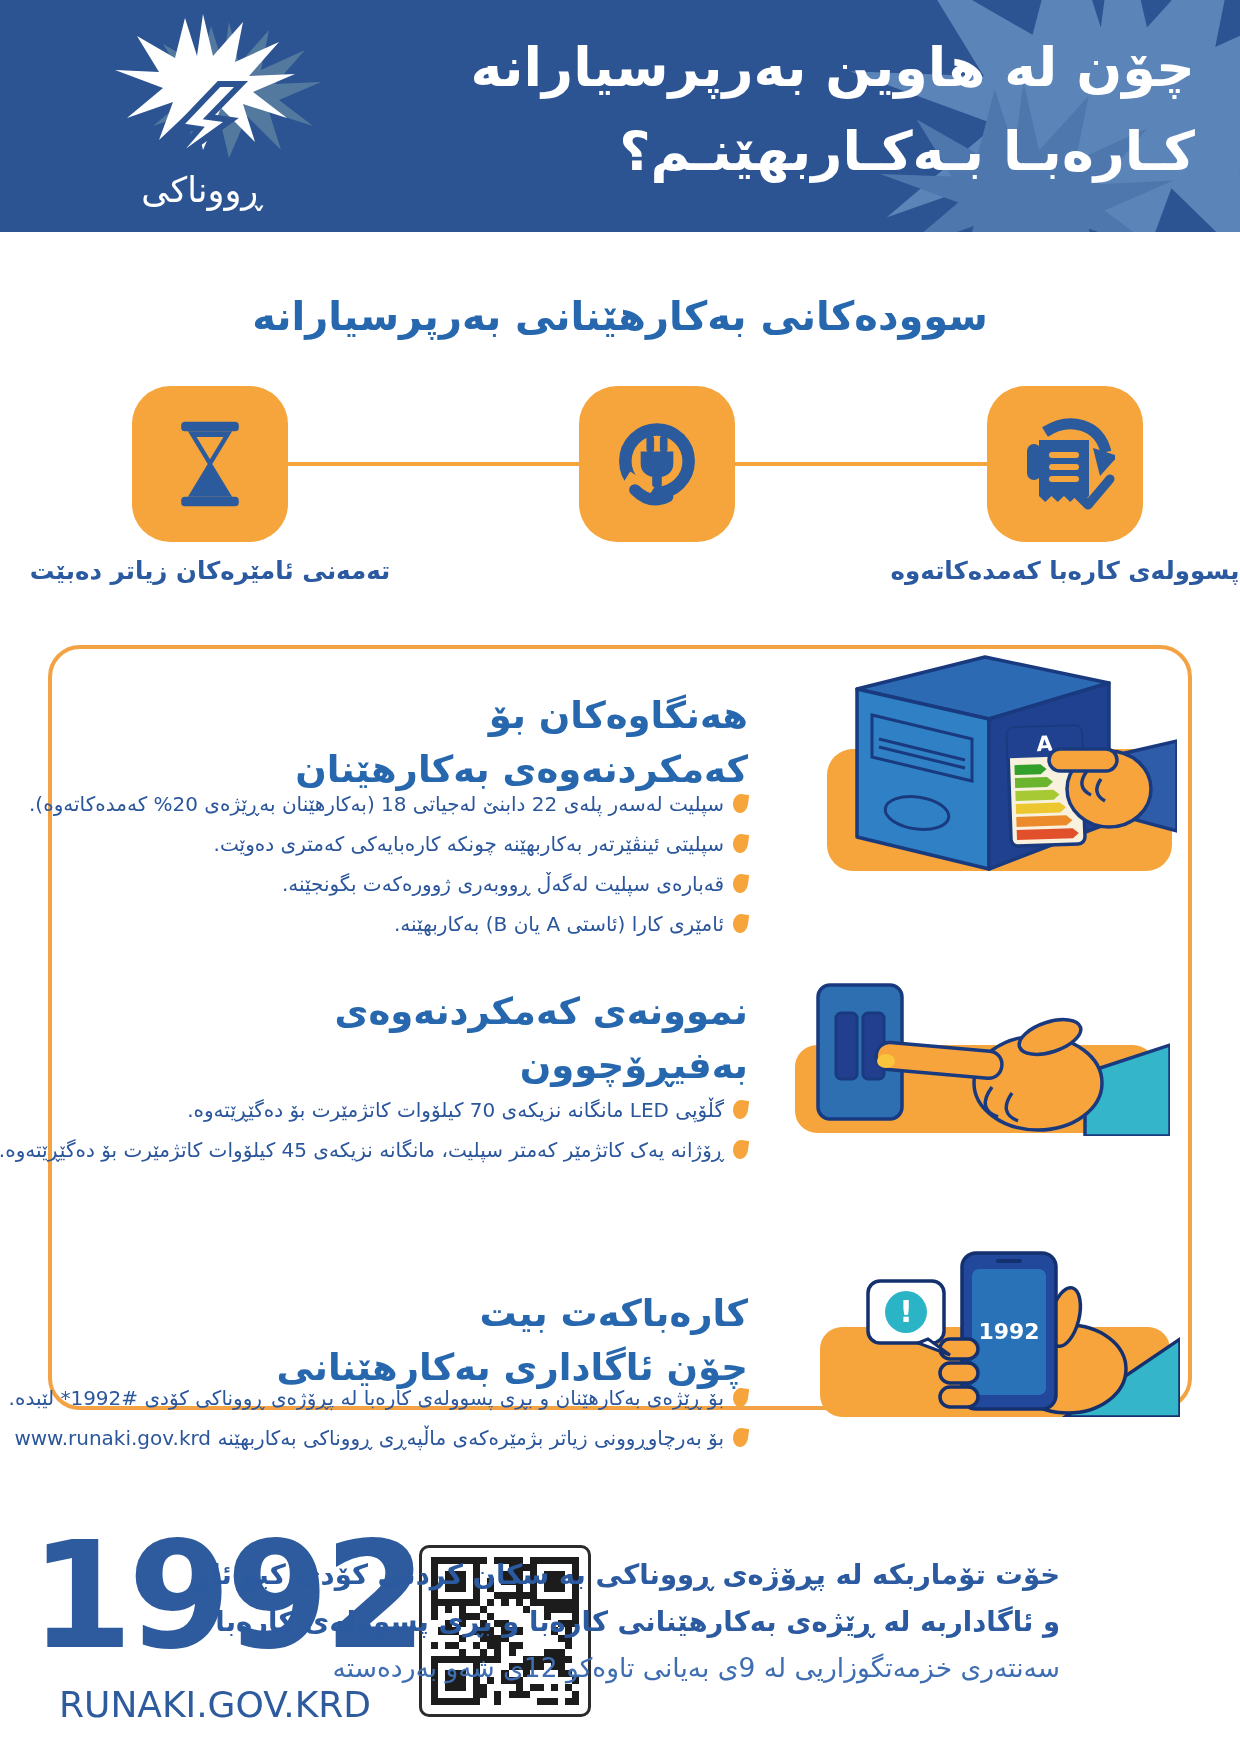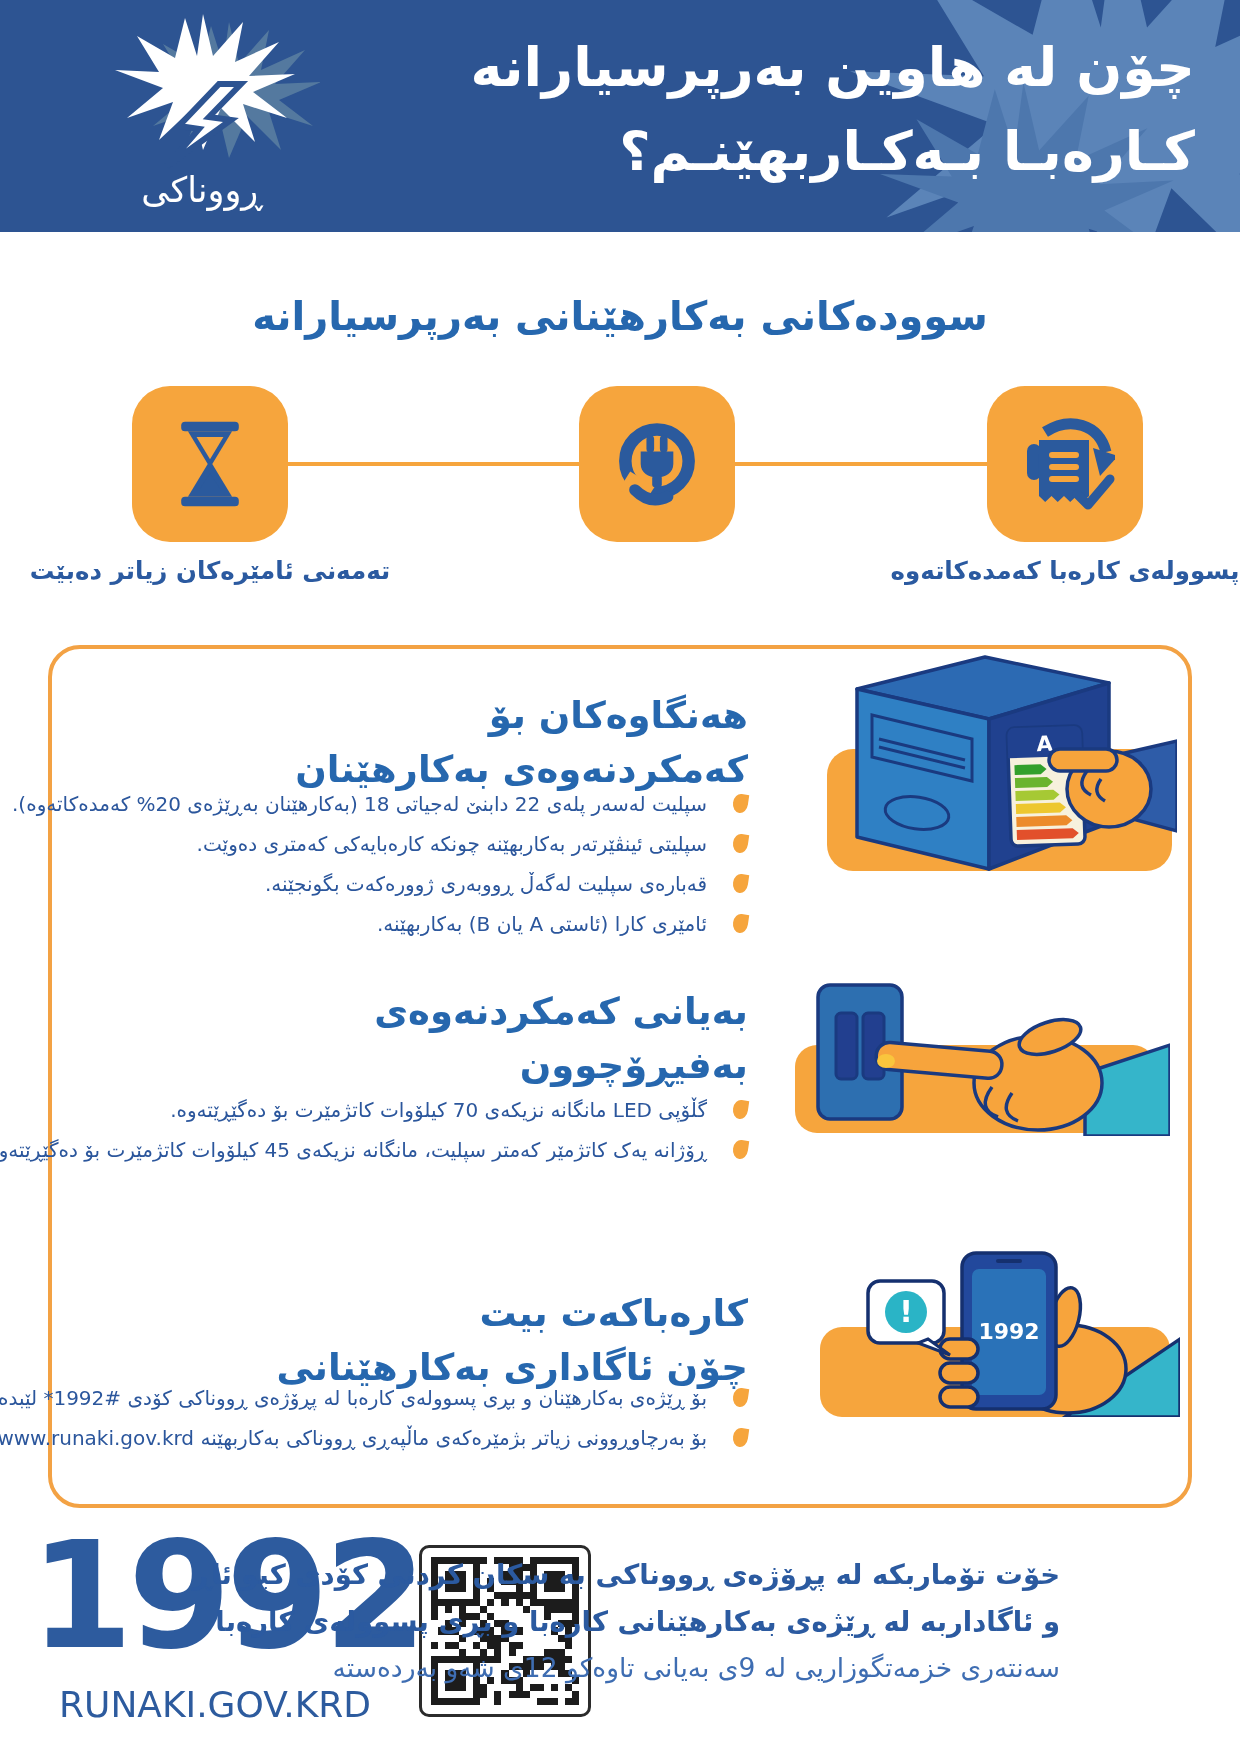--- a/index.html
+++ b/index.html
@@ -19,26 +19,26 @@
                   color:#2667ae;font-size:40px;font-weight:bold;}
   .benefits-line{position:absolute;left:205px;top:462px;width:858px;height:4px;background:#f6a53d;}
   .benefit-box{position:absolute;top:386px;width:156px;height:156px;background:#f6a53d;border-radius:38px;
                display:flex;align-items:center;justify-content:center;}
   .benefit-box.b1{left:132px}.benefit-box.b2{left:579px}.benefit-box.b3{left:987px}
   .benefit-label{position:absolute;top:556px;width:370px;text-align:center;direction:rtl;
                  color:#2b5aa0;font-size:24.5px;font-weight:bold;}
   .benefit-label.l1{left:25px}.benefit-label.l2{left:472px}.benefit-label.l3{left:880px}
 
   
-  .card{position:absolute;left:48px;top:645px;width:1144px;height:863px;box-sizing:border-box;
+  .card{position:absolute;left:48px;top:645px;width:1144px;height:765px;box-sizing:border-box;
         border:4px solid #f3a244;border-radius:32px;background:#ffffff;}
   .sec-h{position:absolute;direction:rtl;text-align:right;color:#2667ae;
          font-size:37px;font-weight:bold;line-height:54px;white-space:nowrap;}
   .sec-b{position:absolute;direction:rtl;text-align:right;}
-  .bullet{display:flex;gap:26px;margin-bottom:13px;align-items:flex-start;}
+  .bullet{display:flex;gap:9px;margin-bottom:13px;align-items:flex-start;}
   .bullet .marker{flex:0 0 auto;width:15px;height:19px;background:#f6a53d;
                   border-radius:100% 0 100% 100%;margin-top:3px;transform:rotate(8deg);}
   .bullet .btxt{color:#2b569c;font-size:20px;line-height:1.35;white-space:nowrap;}
   .sh1{top:40px;right:440px}   .sb1{top:142px;right:440px}
   .sh2{top:336px;right:440px}  .sb2{top:448px;right:440px}
   .sh3{top:638px;right:440px}  .sb3{top:736px;right:440px}
   .illu{position:absolute;}
   .illu-ac{left:705px;top:-18px}
   .illu-switch{left:728px;top:332px}
   .illu-phone{left:758px;top:598px}
@@ -186,21 +186,21 @@
       <g stroke="#1a3a80" stroke-width="3.5">
         <polygon points="368,122 420,110 420,200 368,186" fill="#2e5ca8"></polygon>
         <ellipse cx="352" cy="158" rx="42" ry="38" fill="#f7a43c"></ellipse>
         <rect x="292" y="118" width="68" height="22" rx="11" fill="#f7a43c"></rect>
         <path d="M330 140 q-12 16 4 24" fill="none"></path>
         <path d="M344 148 q-10 14 4 22" fill="none"></path>
       </g>
     </svg>
 
     <div class="sec-h sh2">
-      <div>بەیانی کەمکردنەوەی</div>
+      <div>نموونەی کەمکردنەوەی</div>
       <div>بەفیڕۆچوون</div>
     </div>
     <div class="sec-b sb2">
       <div class="bullet">
           <span class="marker"></span>
           <span class="btxt">گڵۆپی LED مانگانە نزیکەی 70 کیلۆوات کاتژمێرت بۆ دەگێڕێتەوە.</span>
         </div>
       <div class="bullet">
           <span class="marker"></span>
           <span class="btxt">ڕۆژانە یەک کاتژمێر کەمتر سپلیت، مانگانە نزیکەی 45 کیلۆوات کاتژمێرت بۆ دەگێڕێتەوە.</span>

